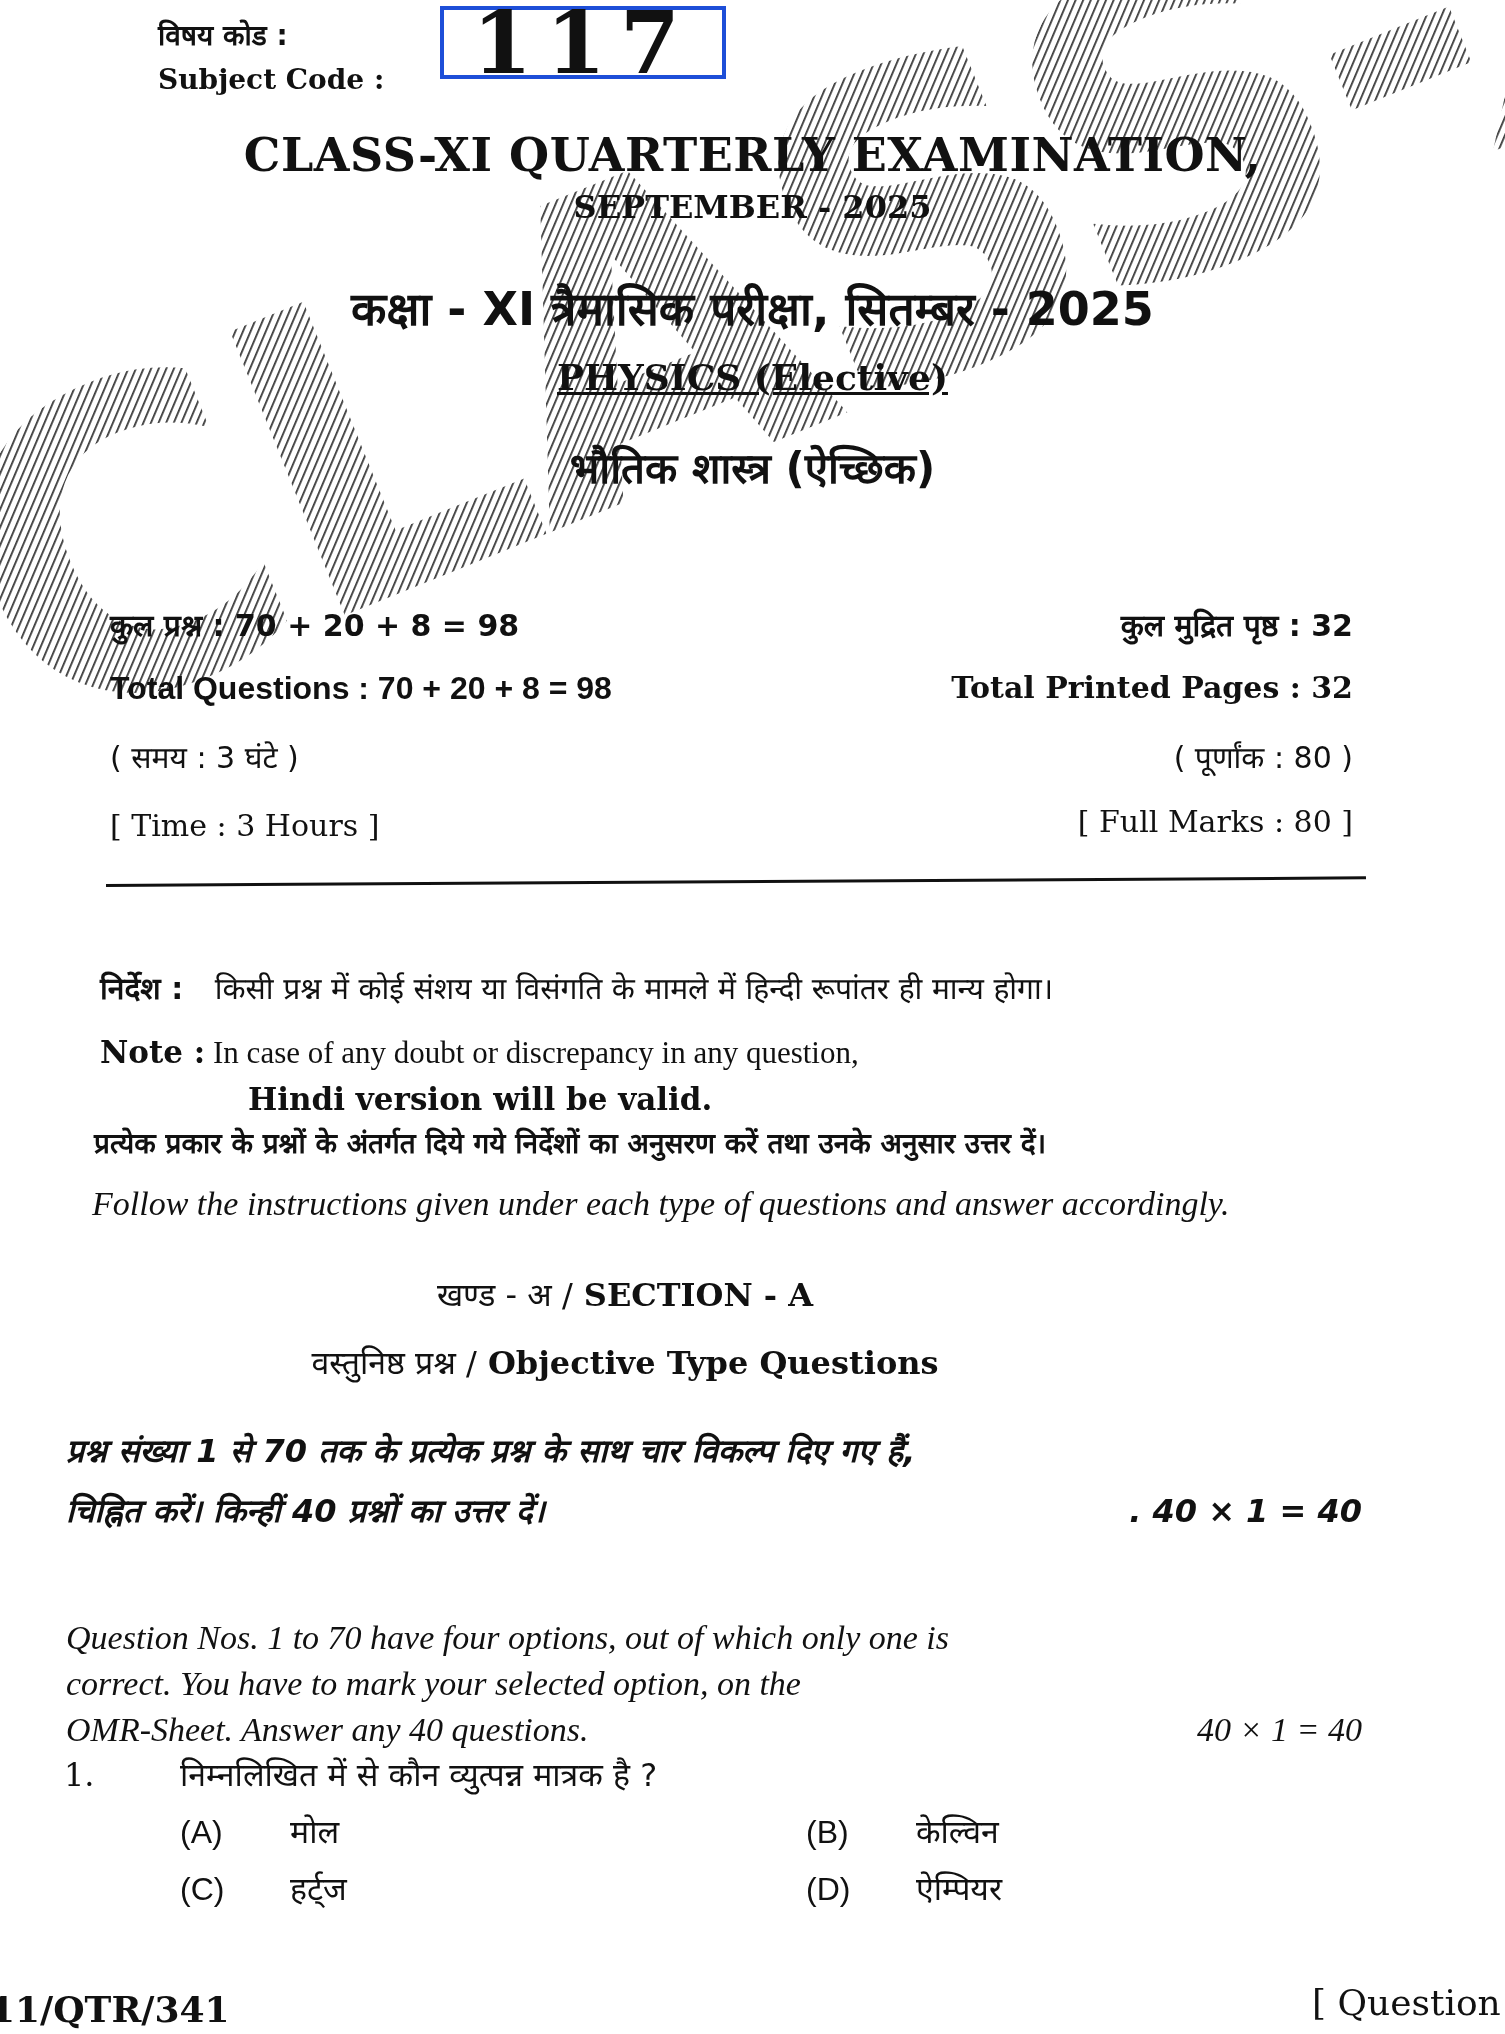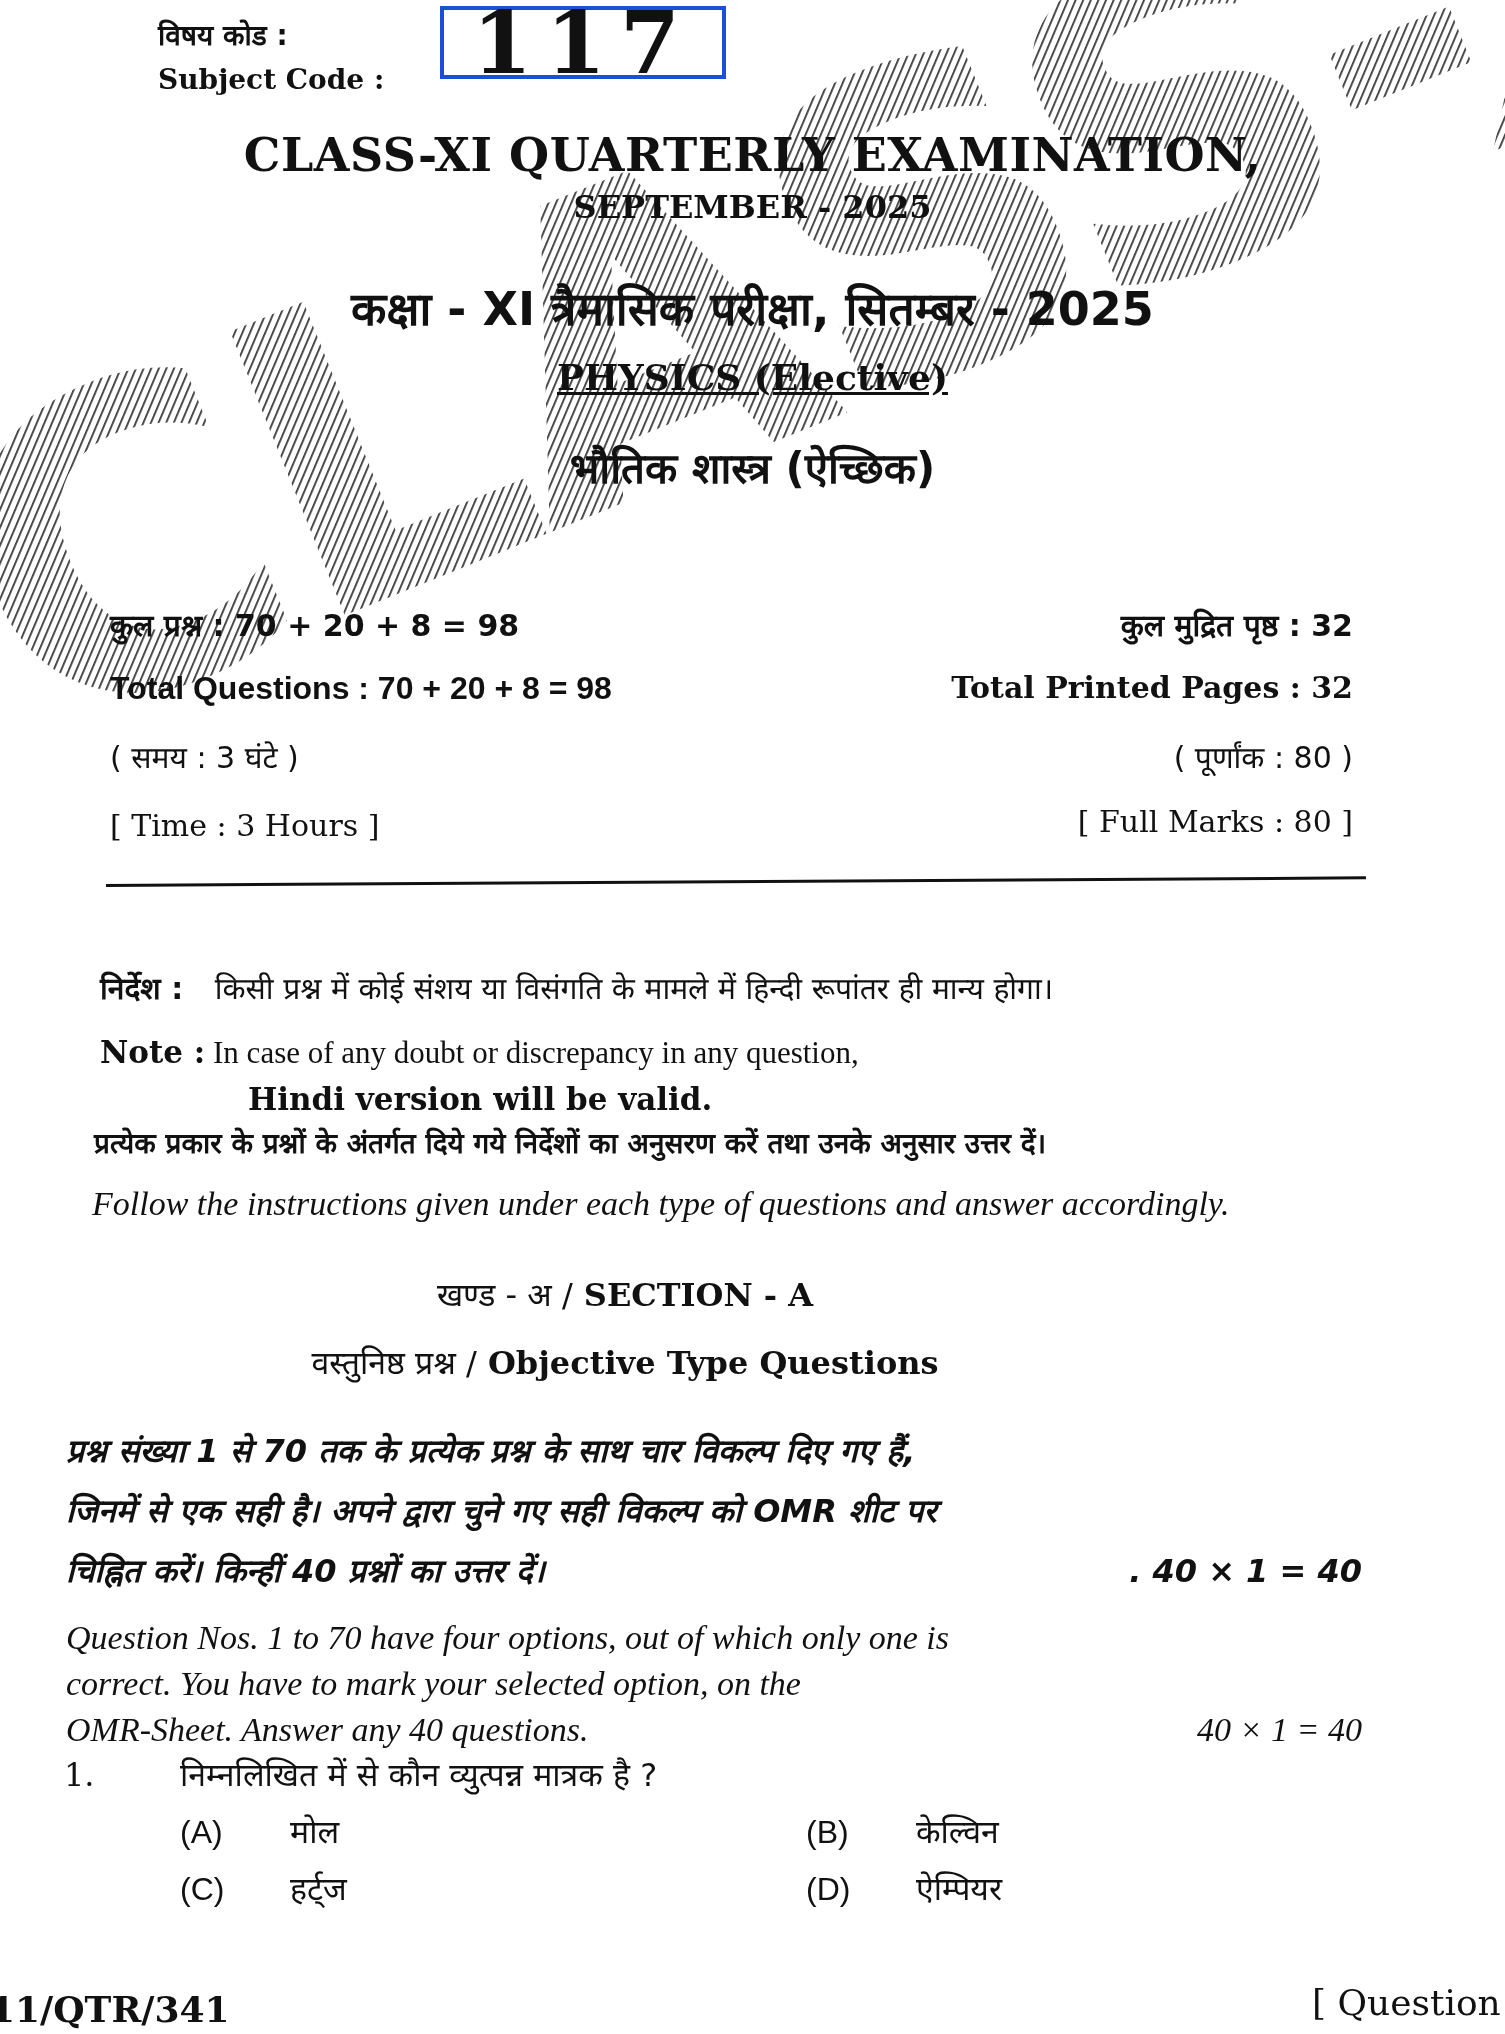--- a/index.html
+++ b/index.html
@@ -291,21 +291,20 @@
     <span class="hi">खण्ड - अ /</span>
     <span>SECTION - A</span>
   </div>
   <div class="section-head objective">
     <span class="hi">वस्तुनिष्ठ प्रश्न /</span>
     <span>Objective Type Questions</span>
   </div>
 
   <div class="block obj-hi">
     <div>प्रश्न संख्या 1 से 70 तक के प्रत्येक प्रश्न के साथ चार विकल्प दिए गए हैं,</div>
-    <div>जिनमें से एक सही है। अपने द्वारा चुने गए सही विकल्प को OMR शीट पर</div>
     <div class="marks-row">
       <span>चिह्नित करें। किन्हीं 40 प्रश्नों का उत्तर दें।</span>
       <span>. 40 × 1 = 40</span>
     </div>
   </div>
 
   <div class="block obj-en">
     <div>Question Nos. 1 to 70 have four options, out of which only one is</div>
     <div>correct. You have to mark your selected option, on the</div>
     <div class="marks-row">

